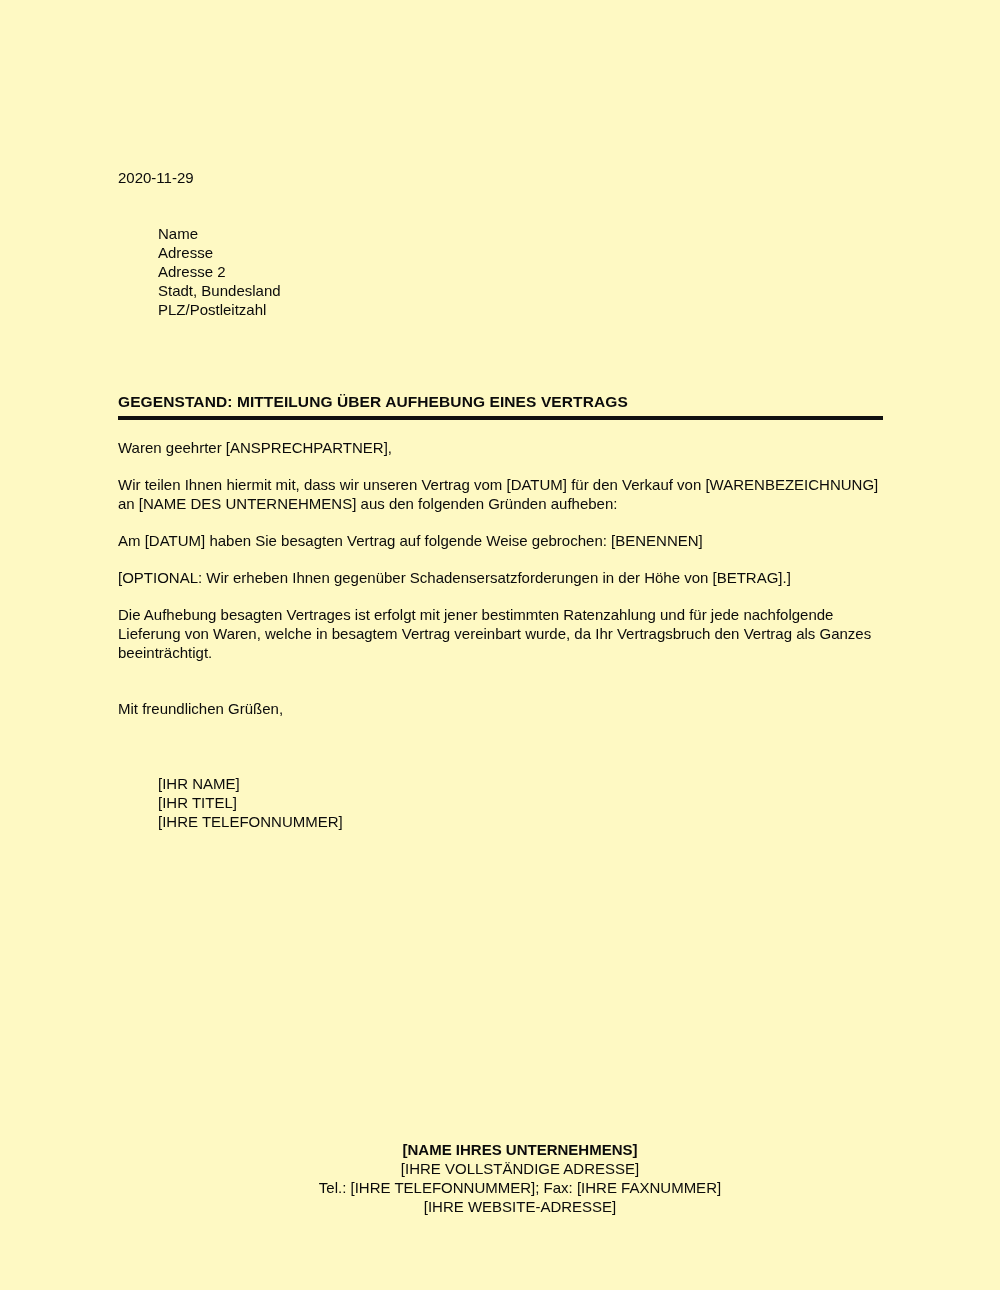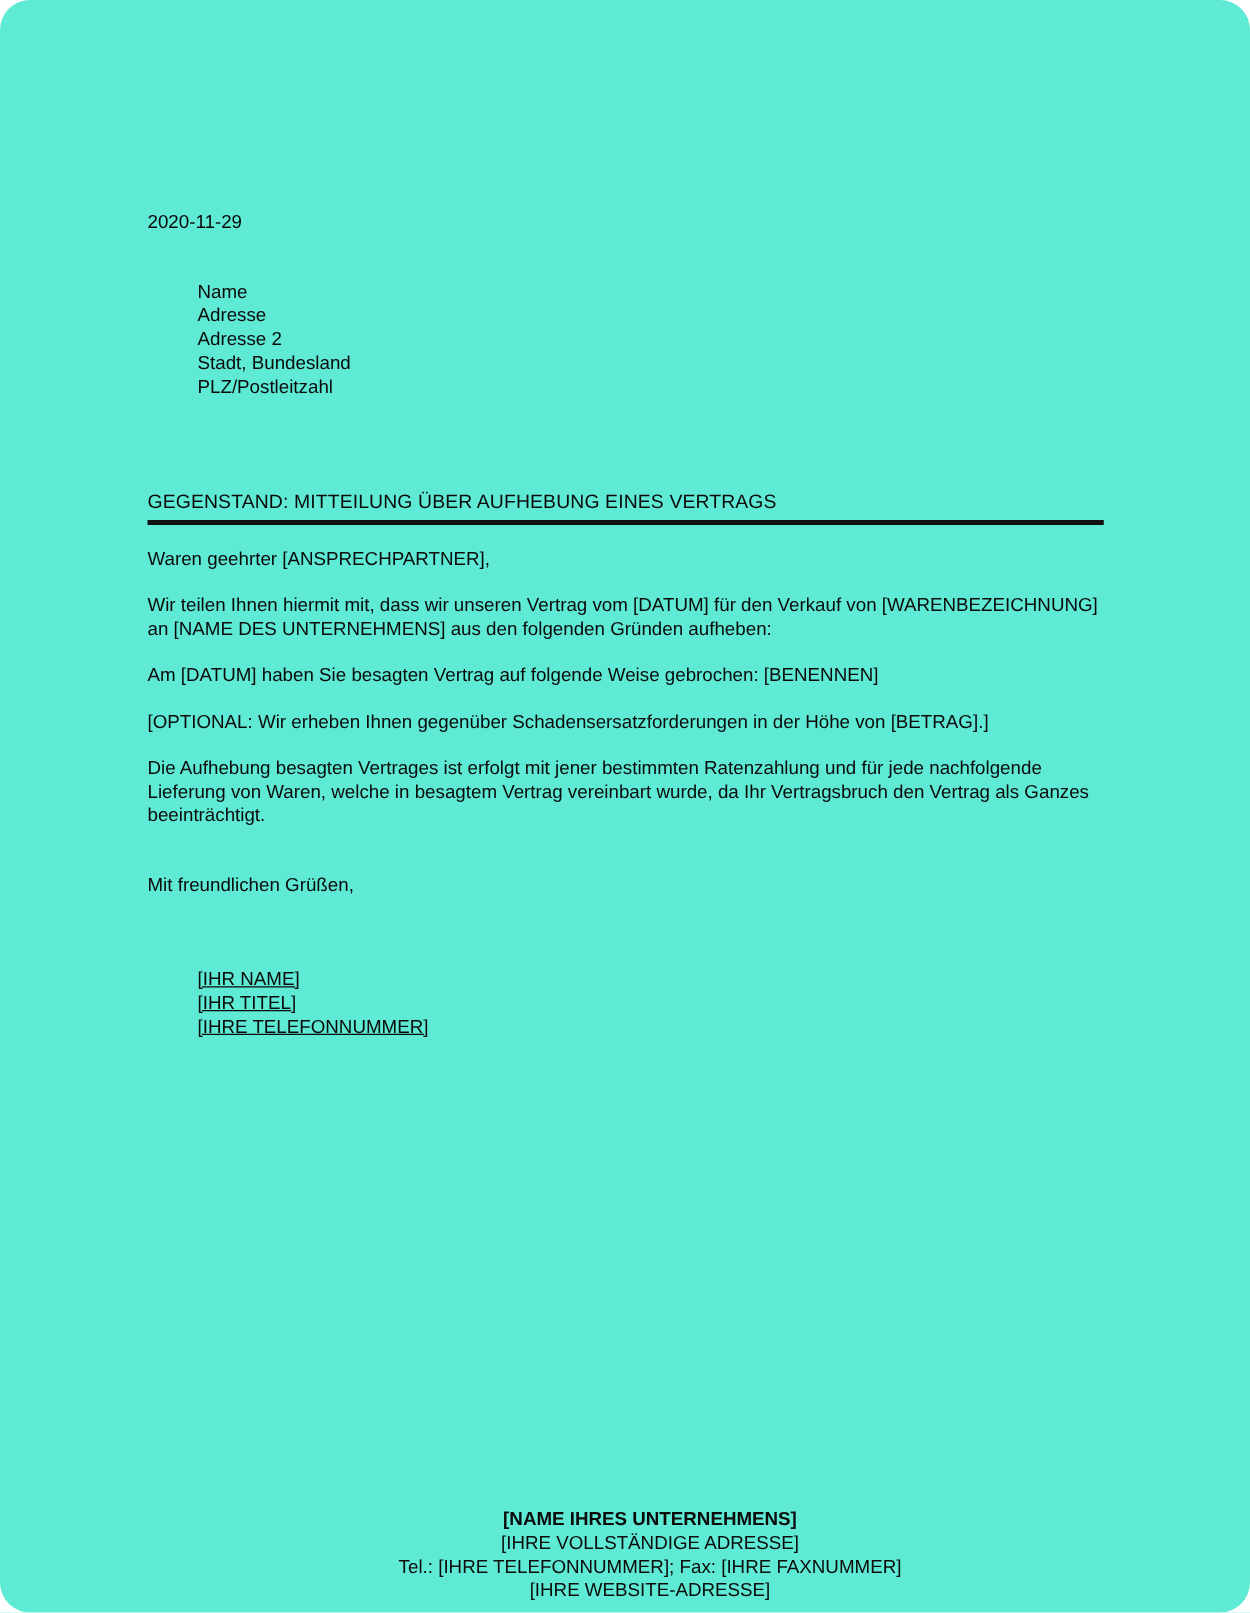--- a/index.html
+++ b/index.html
@@ -2,46 +2,45 @@
 <html lang="de"><head>
 <meta charset="utf-8">
 <title>Mitteilung über Aufhebung eines Vertrags</title>
 <style>
   * { margin: 0; padding: 0; box-sizing: border-box; }
   html, body { background: #ffffff; }
   .page {
     position: relative;
     width: 1000px;
     height: 1290px;
-    background: #5eead4;
+    background: #fef9c3;
     overflow: hidden;
     font-family: "Liberation Sans", "DejaVu Sans", sans-serif;
     font-size: 15px;
     line-height: 19px;
     color: #0b0b0b;
-    border-radius: 24px;
   }
   .content {
     position: absolute;
     left: 118px;
     top: 0;
     width: 765px;
   }
   .date         { margin-top: 168px; }
   .recipient    { margin-top: 37px; }
-  .subject      { margin-top: 73px; font-weight: normal; font-size: 15.5px; letter-spacing: 0.1px; }
+  .subject      { margin-top: 73px; font-weight: bold; font-size: 15.5px; letter-spacing: 0.1px; }
   .rule         { margin-top: 5px; height: 4px; background: #111111; width: 765px; border: none; }
   .salutation   { margin-top: 29px; }
   .para         { margin-top: 18px; }
   .closing      { margin-top: 37px; }
-  .signature    { margin-top: 56px; text-decoration: underline; }
+  .signature    { margin-top: 56px; }
   .footer {
     position: absolute;
     left: 0;
-    top: 1206px;
+    top: 1140px;
     width: 1000px;
     text-align: center;
   }
   .footer .company { font-weight: bold; }
   .line { display: block; margin-left: 40px; }
 </style>
 </head>
 <body>
 
 <div class="page">

